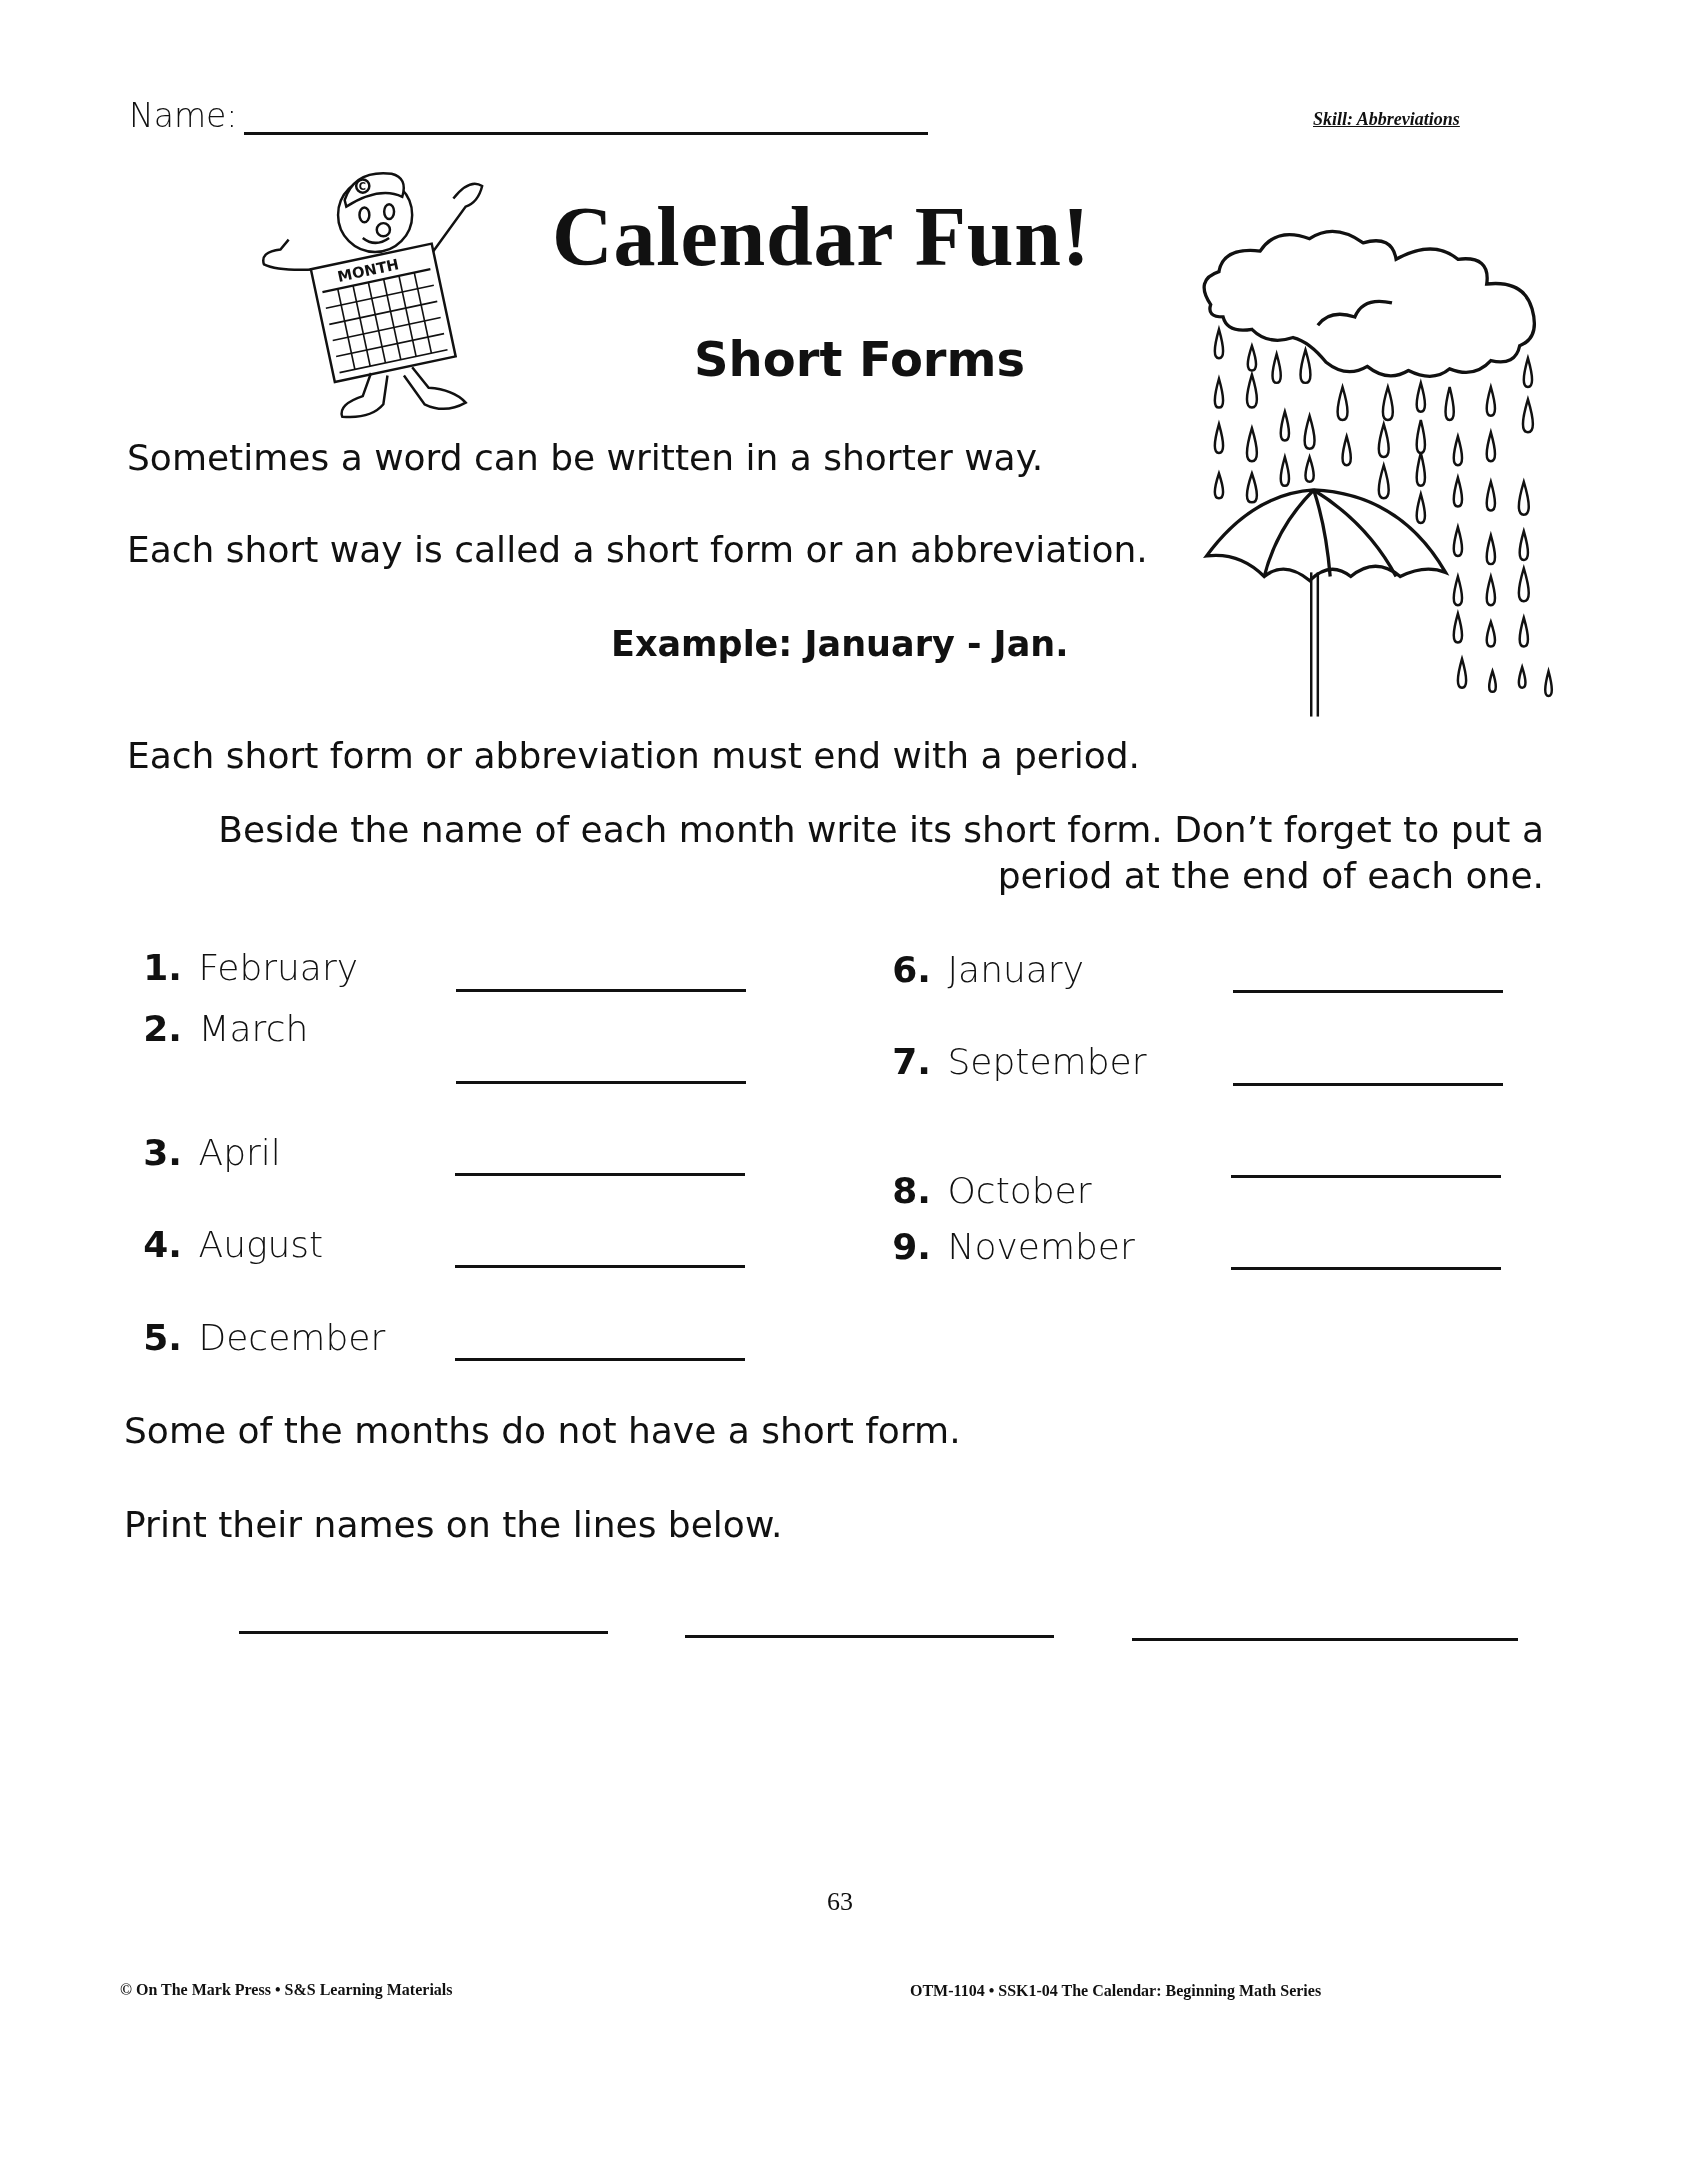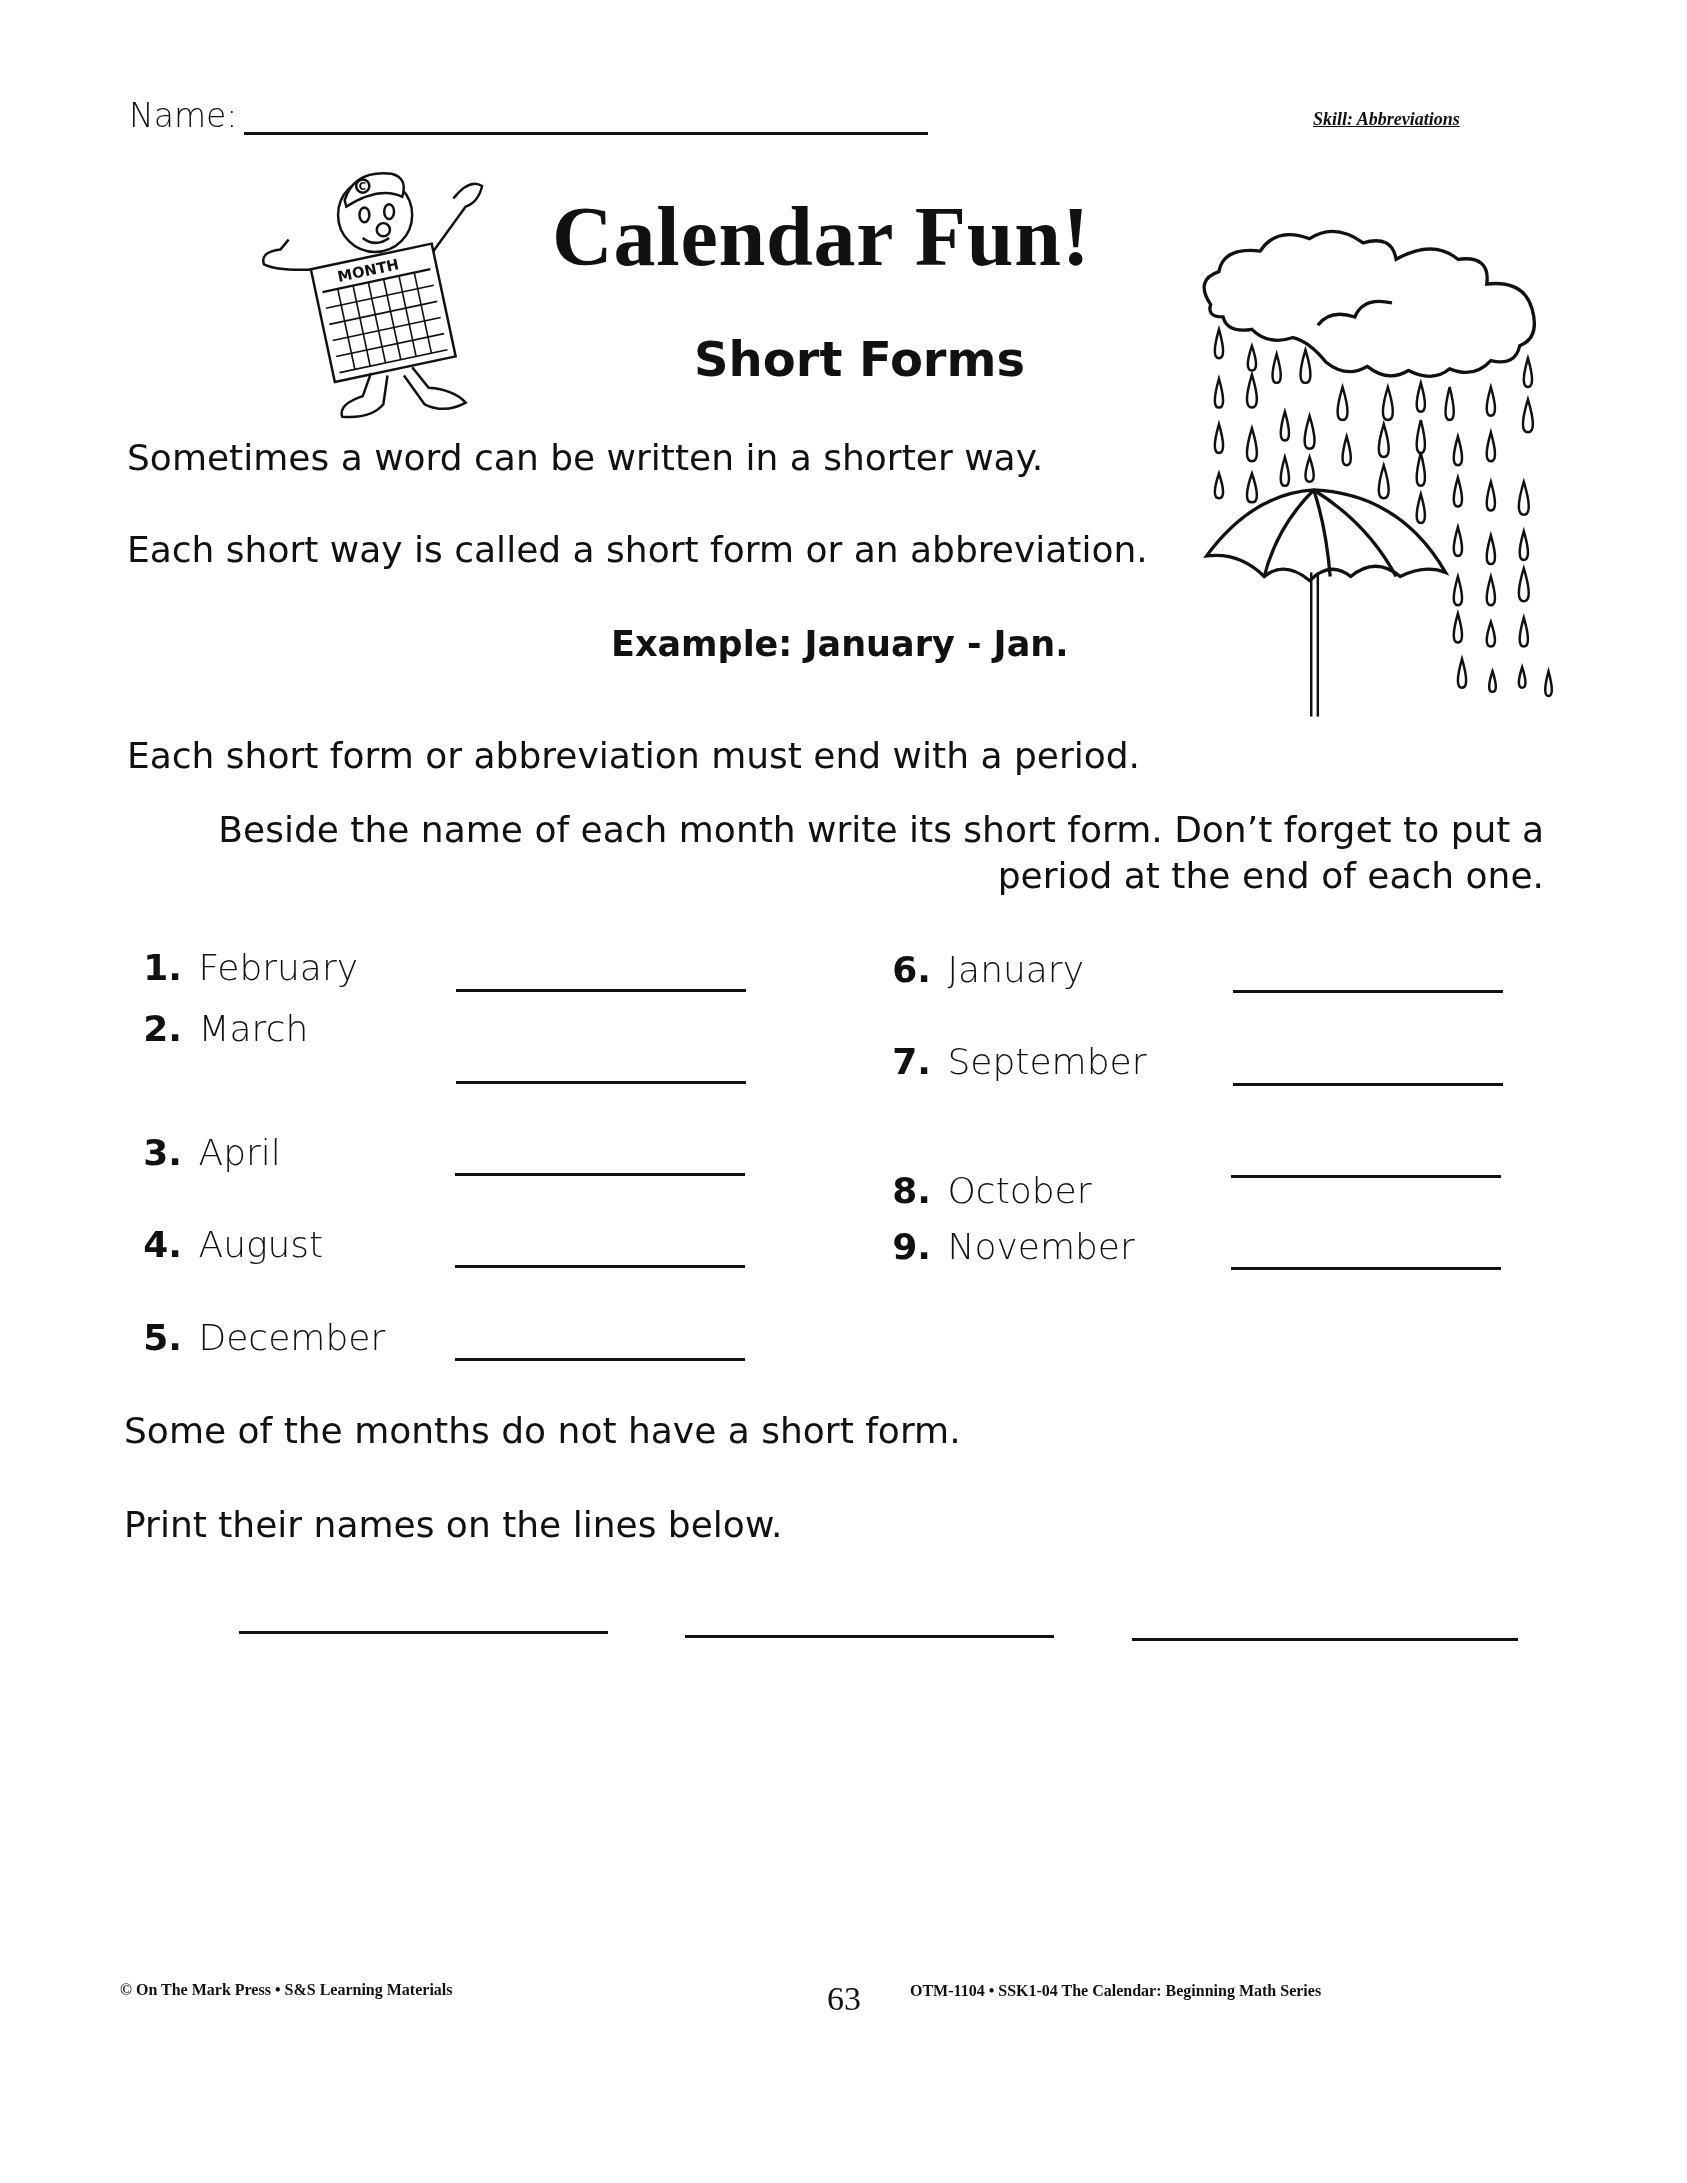--- a/index.html
+++ b/index.html
@@ -24,21 +24,21 @@
 
   .item { position: absolute; font-size: 36px; white-space: nowrap; }
   .item .num { font-weight: bold; display: inline-block; width: 58px; text-align: right; margin-right: 16.5px; }
   .answer-line { position: absolute; height: 2.5px; background: #111; }
 
   #p5 { left: 124px; top: 1410px; }
   #p6 { left: 124px; top: 1504px; }
 
   .footer { position: absolute; font-family: "Liberation Serif", serif; font-weight: bold; font-size: 16px; white-space: nowrap; }
   #footer-left { left: 120px; top: 1981px; }
-  #footer-page { left: 827px; top: 1980px; font-weight: normal; font-size: 34px; }
+  #footer-page { left: 827px; top: 1887px; font-weight: normal; font-size: 26px; }
   #footer-right { left: 910px; top: 1982px; }
 </style>
 </head>
 <body>
 
 <div class="abs sans" id="name-label">Name:</div>
 <div class="rule" id="name-line"></div>
 <div class="abs" id="skill">Skill: Abbreviations</div>
 
 <div class="abs" style="left:231px; top:157px; width:280px; height:264px;">

